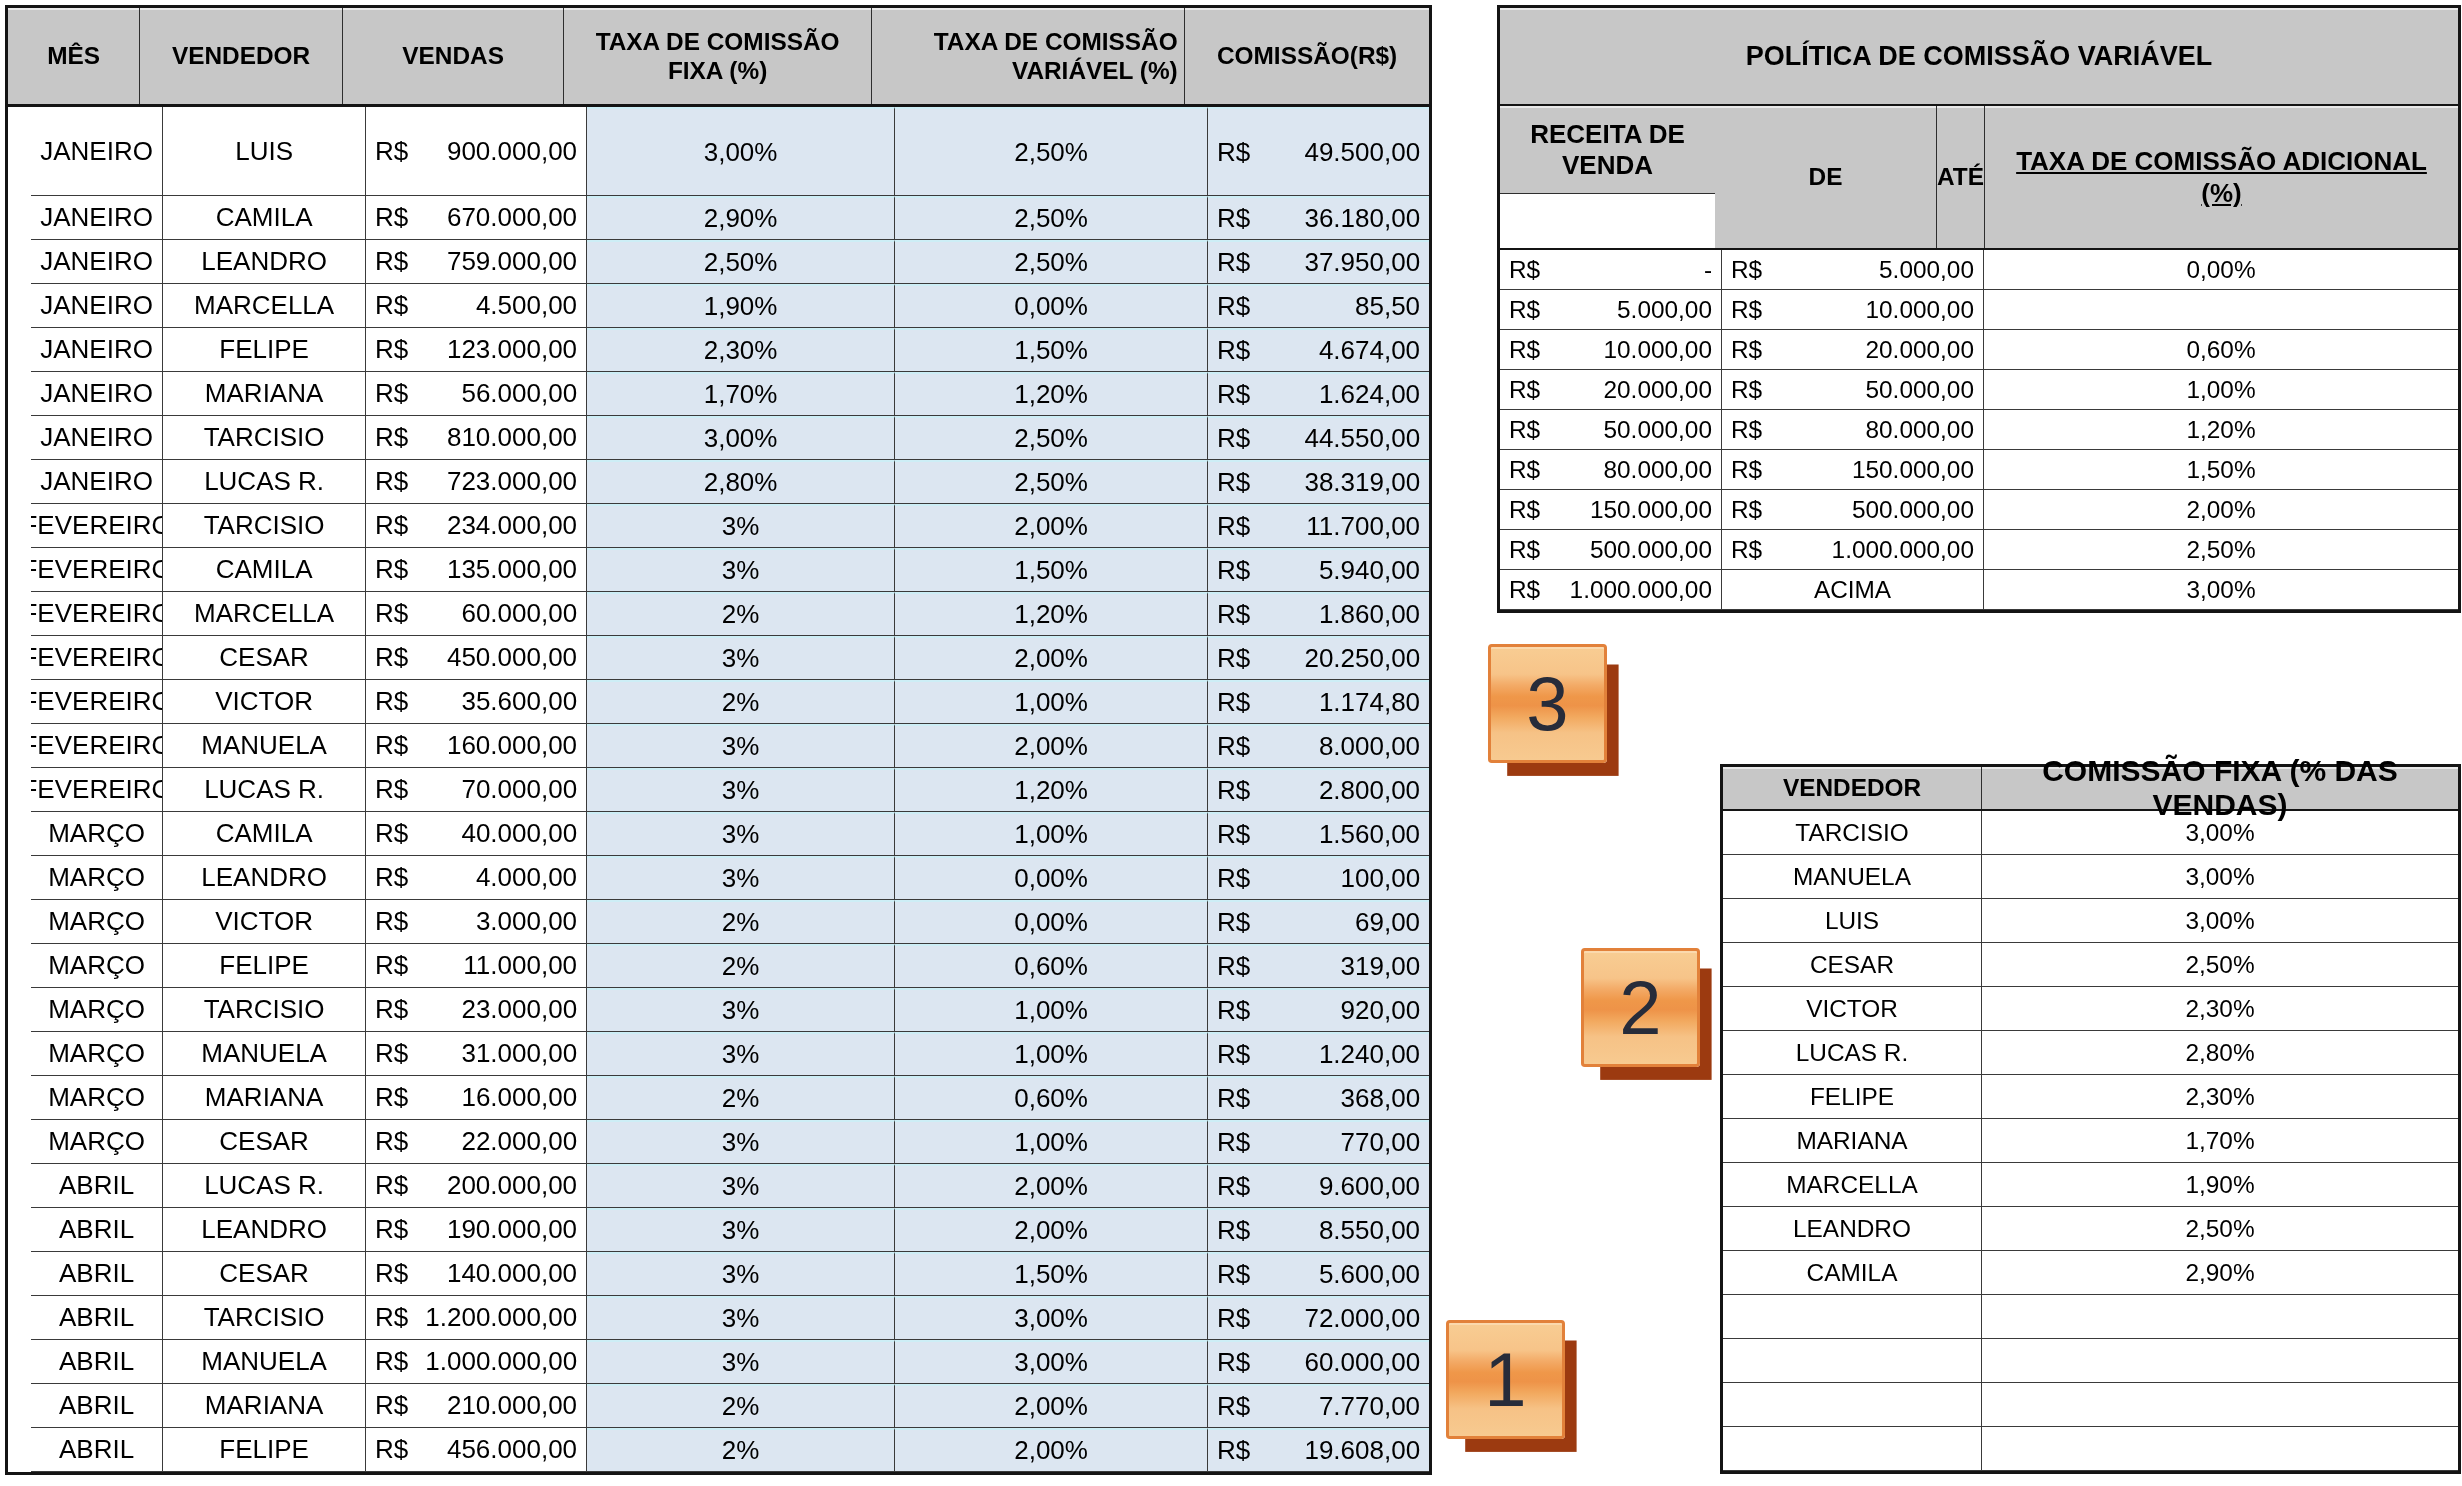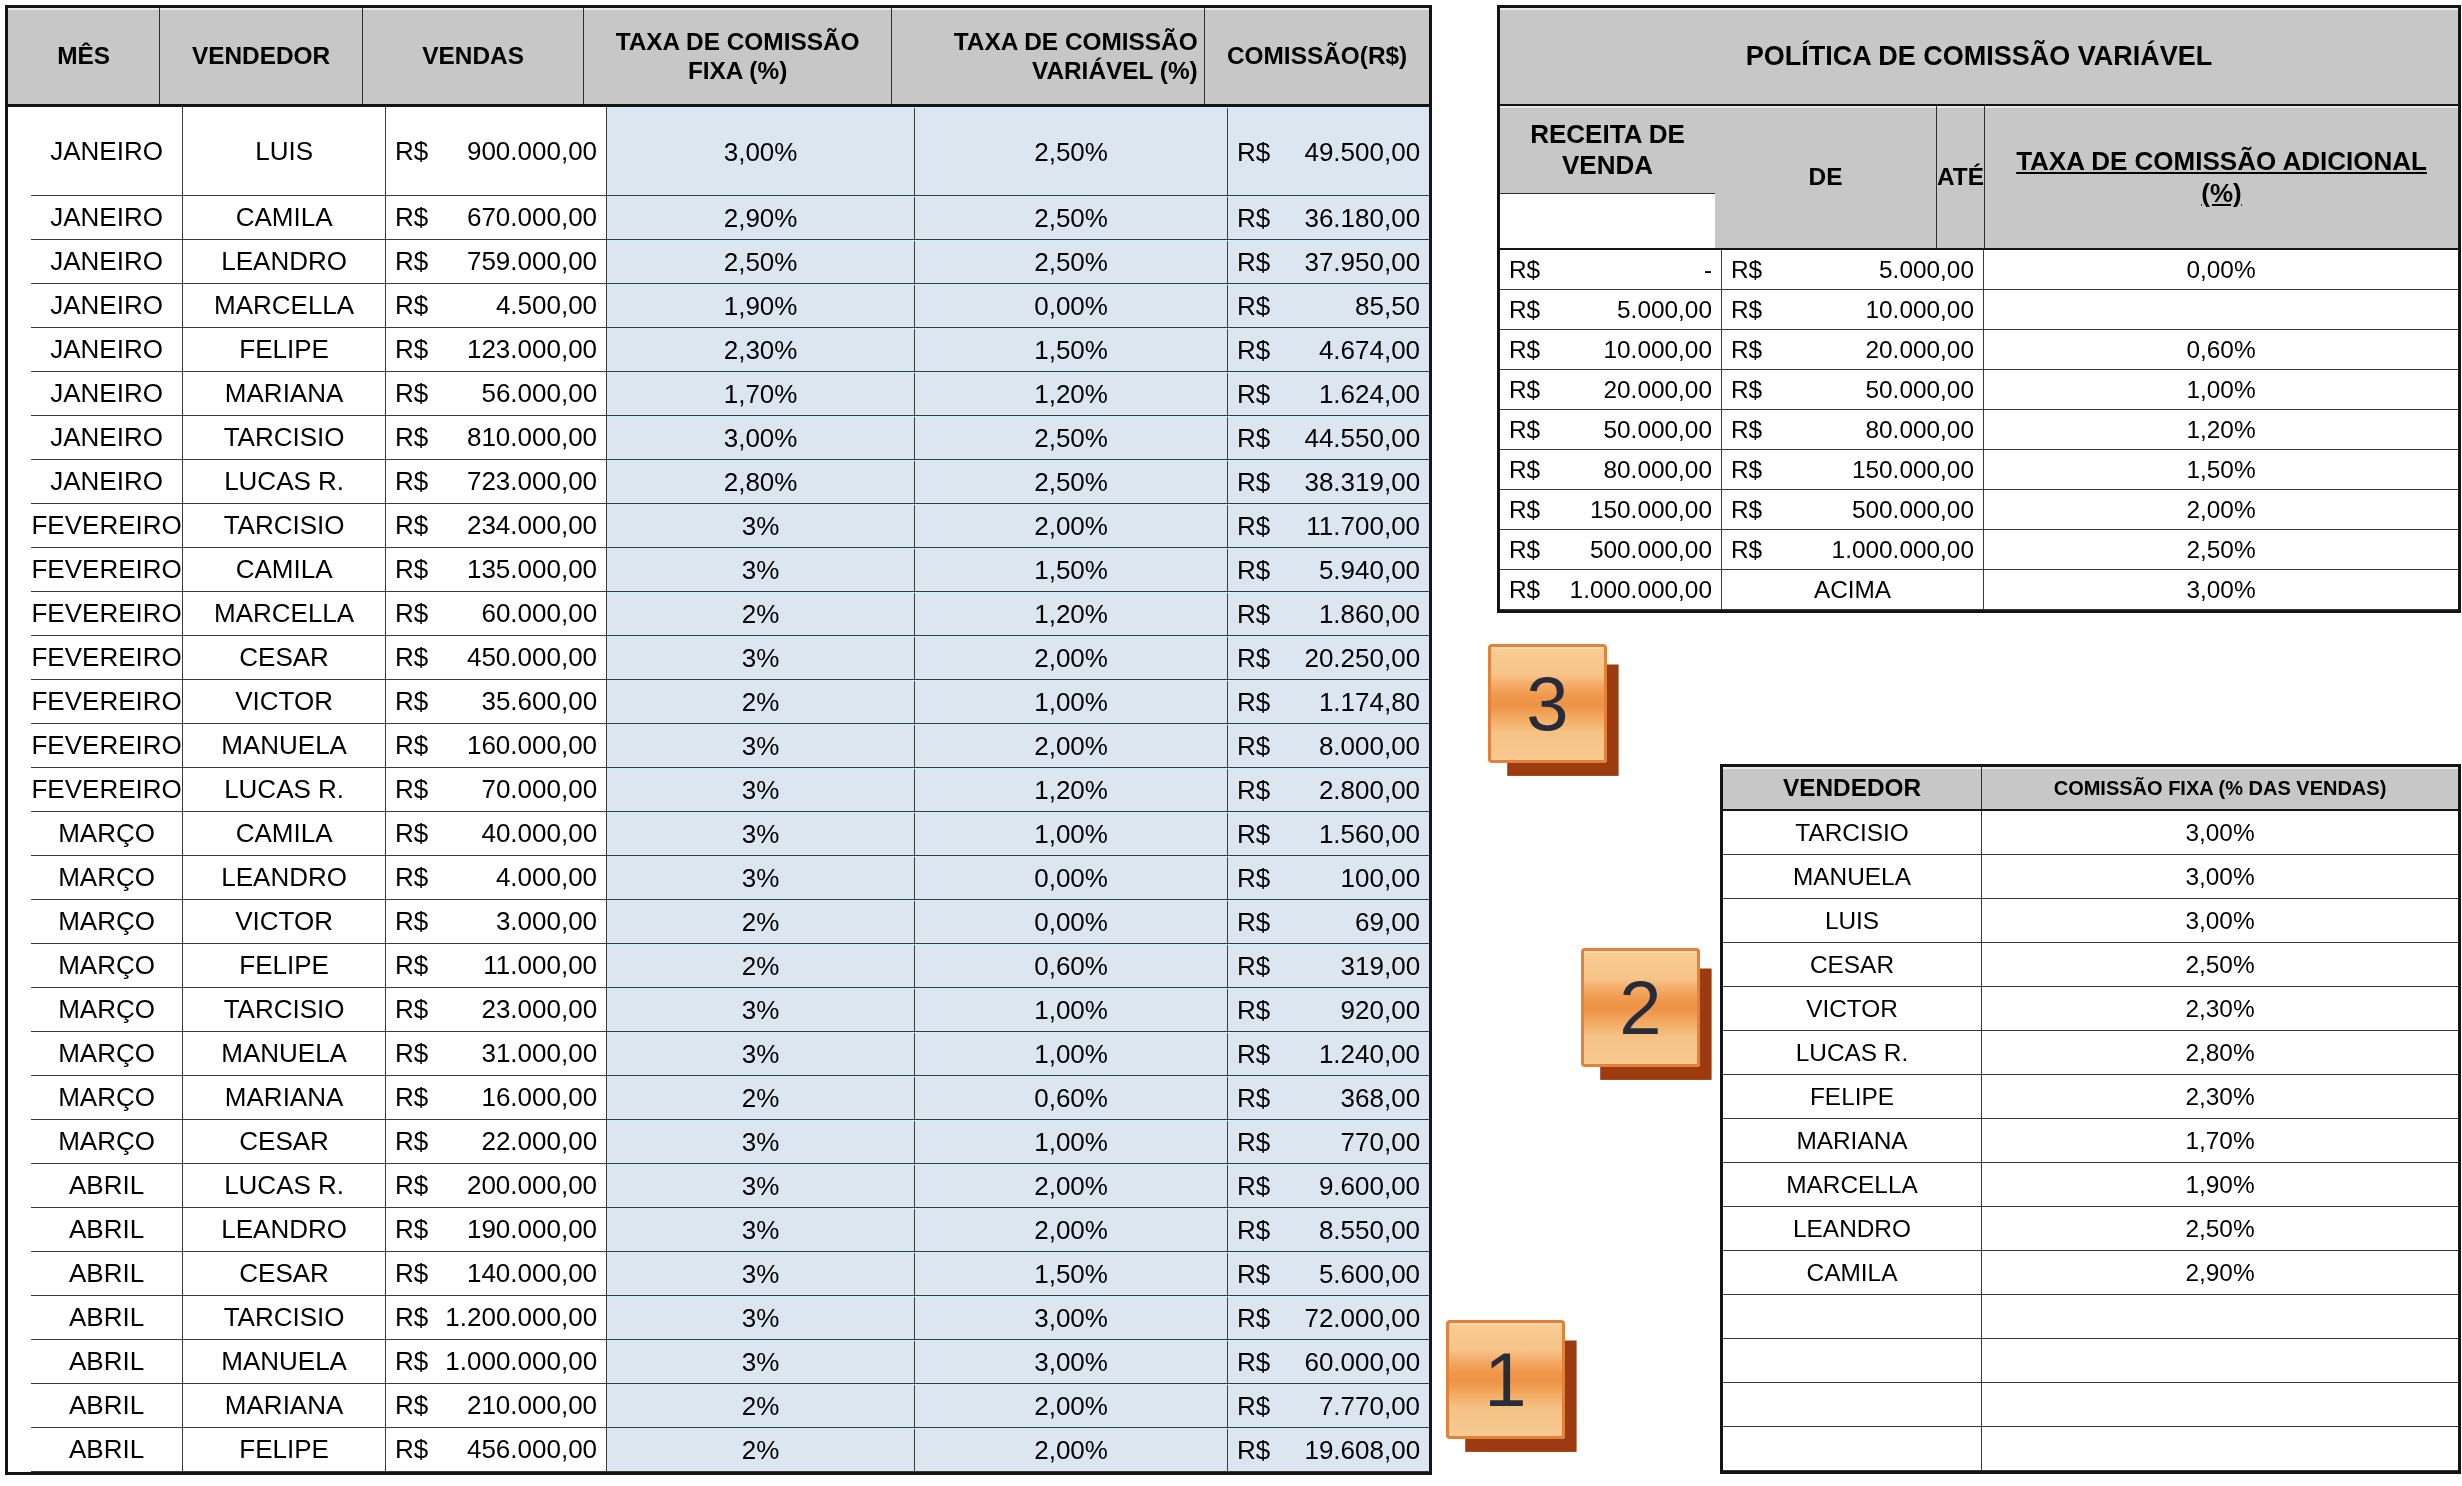--- a/index.html
+++ b/index.html
@@ -15,21 +15,21 @@
 
   
   .main-table{left:5.1px;top:5.1px;width:1427px;}
   .main-header{display:flex;height:96px;border-bottom:3.2px solid #141414;}
   .main-header>div{border-right:1.9px solid #2e2e2e;font-size:24.4px;line-height:1.2;padding:0 6.4px;box-sizing:border-box;}
   .main-header>div:last-child{border-right:none;}
   .mrow{display:flex;height:44px;border-bottom:1.9px solid #3a3a3a;box-sizing:border-box;margin-left:23px;}
   .main-rows > div:first-of-type{height:89px;}
   .mrow>div{border-right:1.9px solid #3a3a3a;box-sizing:border-box;font-size:26px;overflow:hidden;white-space:nowrap;}
   .mrow>div:last-child{border-right:none;}
-  .c1{width:152px;} .c2{width:203px;} .c3{width:221px;} .c4{width:308px;} .c5{width:313px;text-align:right;} .c6{flex:1;}
+  .c1{width:132px;} .c2{width:203px;} .c3{width:221px;} .c4{width:308px;} .c5{width:313px;text-align:right;} .c6{flex:1;}
   .blue{background:#dce6f1;border-top:2.6px solid #cdeef6;}
 
   
   .policy-table{left:1497px;top:5.1px;width:964px;}
   .ptitle{height:96px;border-bottom:2.6px solid #141414;font-size:27px;}
   .pmid{display:flex;border-bottom:2.6px solid #141414;height:142px;}
   .pleft{width:485px;border-right:1.9px solid #2e2e2e;display:flex;flex-direction:row;box-sizing:border-box;}
   .receita{height:87px;border-bottom:1.9px solid #2e2e2e;font-size:26px;}
   .deate{display:flex;flex:1;}
   .dehd{width:222px;border-right:1.9px solid #2e2e2e;font-size:24.4px;box-sizing:border-box;text-align:right;}
@@ -39,21 +39,21 @@
   .prow>div{box-sizing:border-box;}
   .pc1{width:222px;border-right:1.9px solid #3a3a3a;}
   .pc2{width:262px;border-right:1.9px solid #3a3a3a;}
   .pc3{flex:1;}
   .policy-rows > div:last-of-type .pc2{justify-content:center;}
 
   
   .fixed-table{left:1720px;top:764px;width:741px;}
   .fhdr{display:flex;height:42px;border-bottom:2.6px solid #141414;}
   .fv{width:259px;border-right:1.9px solid #2e2e2e;font-size:24.4px;box-sizing:border-box;}
-  .fr{flex:1;font-size:20px;}
+  .fr{flex:1;font-size:30px;}
   .frow{display:flex;height:44px;border-bottom:1.9px solid #3a3a3a;box-sizing:border-box;font-size:24.4px;}
   .frow>div{box-sizing:border-box;}
   .fc1{width:259px;border-right:1.9px solid #3a3a3a;}
   .fc2{flex:1;}
 
   
   .badge{position:absolute;width:119px;height:119px;box-sizing:border-box;border:3.8px solid #e2813a;border-radius:3.8px;
     display:flex;align-items:center;justify-content:center;font-size:76px;color:#272c3a;
     background:linear-gradient(180deg,#f8cd93 0%,#f7c489 24%,#f3aa66 34%,#ef9749 44%,#ee9348 52%,#f2a95f 62%,#f6c286 76%,#f7ca90 100%);
     box-shadow:15.4px 16.7px 0 -3.8px #9c3a10, inset 0 1.9px 0 #fbd9ad;}

